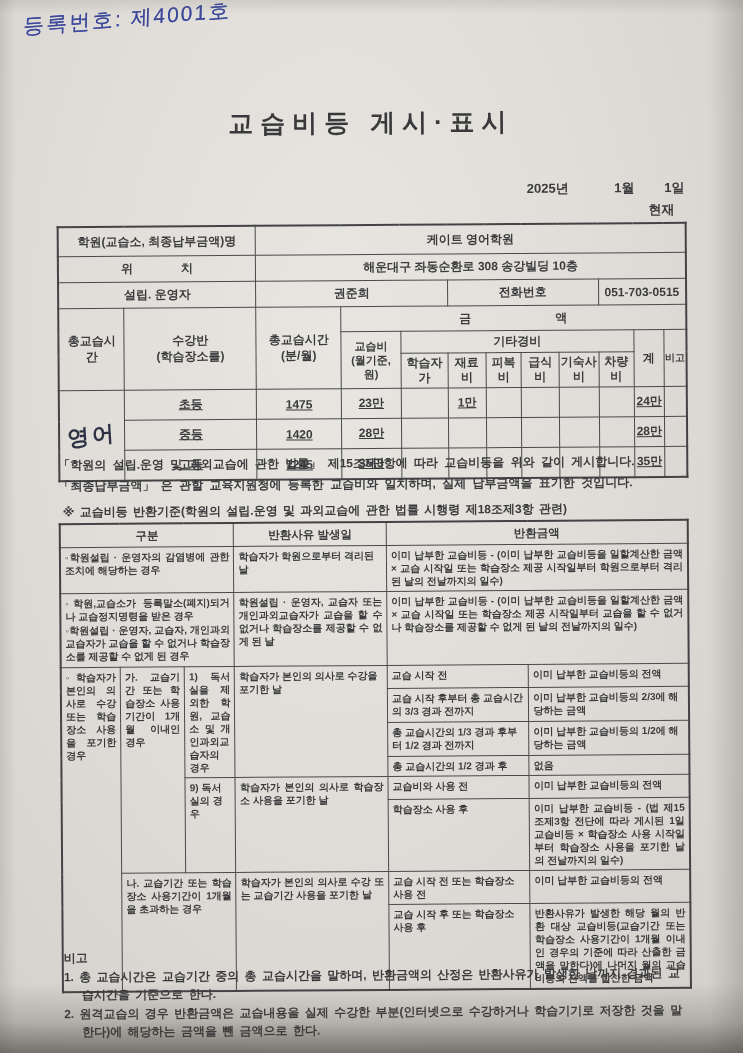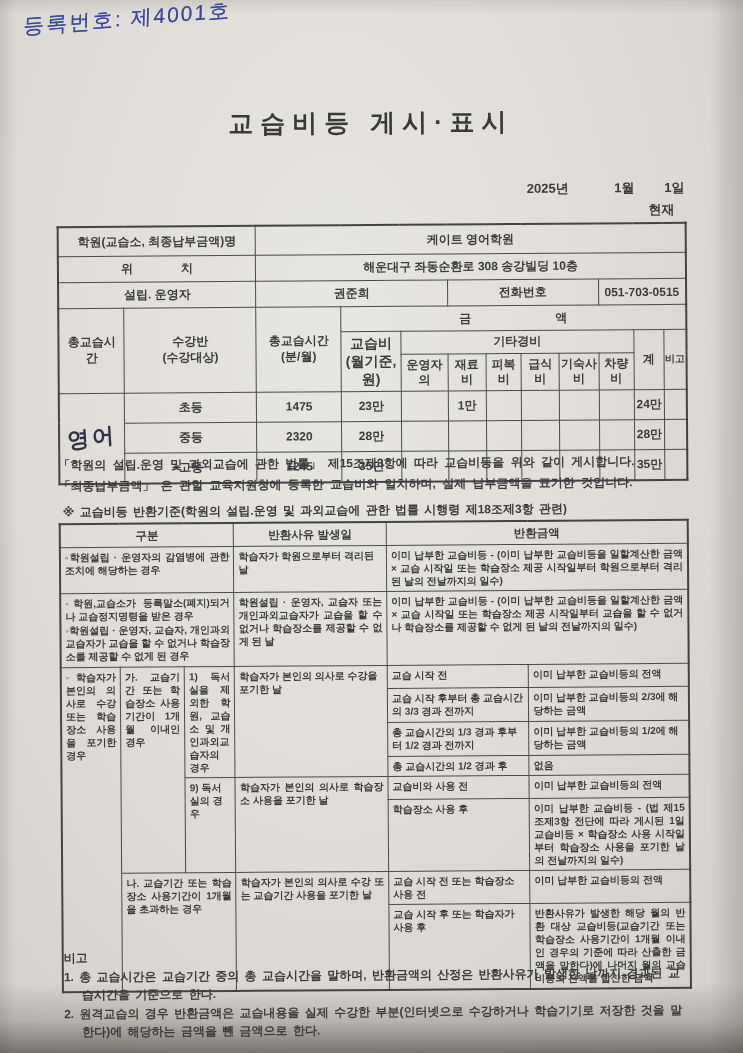--- a/index.html
+++ b/index.html
@@ -47,21 +47,21 @@
   .fee-table{position:absolute;top:224px;left:0;}
   .fee-table{border:2px solid #434345;}
   .fee-table td,.fee-table th{text-align:center;vertical-align:middle;font-size:12px;}
   .fee-table .pre{white-space:pre-line;line-height:1.3;}
   .info-lbl{font-size:12px;}
   .row-info td{height:21px;}
   .row-name td{height:24px;}
   .hdr-small{font-size:9px;padding:2px 1px;line-height:1.25;}
   .hdr-mid{font-size:11px;}
   .banner{font-size:12px;height:20px;}
-  .data-row td{height:25px;font-size:12px;}
+  .data-row td{height:25px;font-size:12px;text-decoration:underline;}
   .kye{font-size:11px;padding:2px 1px;}
   .subject-hand{
     display:inline-block;font-size:22px;letter-spacing:3px;color:#2d3344;
     transform:rotate(-7deg) skewX(-4deg);font-weight:600;
   }
 
   .law-notes{position:absolute;top:453px;left:0;width:630px;font-size:12px;font-weight:600;line-height:1.75;word-spacing:3px;color:#3b3b3d;}
 
   .refund-title{position:absolute;top:502px;left:4px;font-size:12px;font-weight:700;word-spacing:2px;}
 
@@ -126,35 +126,35 @@
       </tr>
       <tr class="row-info">
         <td colspan="2" class="info-lbl">설립. 운영자</td>
         <td colspan="3">권준희</td>
         <td colspan="4">전화번호</td>
         <td colspan="3" style="font-size:12px">051-703-0515</td>
       </tr>
       <tr>
         <th rowspan="3" class="pre hdr-mid">총교습시간</th>
         <th rowspan="3" class="pre hdr-mid">수강반
-(수강대상)</th>
+(학습장소를)</th>
         <th rowspan="3" class="pre hdr-mid">총교습시간
 (분/월)</th>
         <th colspan="9" class="banner">금　　　　　　　액</th>
       </tr>
       <tr>
-        <th rowspan="2" class="pre" style="font-size:14px">교습비
+        <th rowspan="2" class="pre" style="font-size:11px">교습비
 (월기준,
 원)</th>
         <th colspan="6" class="hdr-mid">기타경비</th>
         <th rowspan="2" class="hdr-mid">계</th>
         <th rowspan="2" style="font-size:10px;padding:2px 0">비고</th>
       </tr>
       <tr>
-        <th class="hdr-small">운영자의</th>
+        <th class="hdr-small">학습자가</th>
         <th class="hdr-small">재료비</th>
         <th class="hdr-small">피복비</th>
         <th class="hdr-small">급식비</th>
         <th class="hdr-small">기숙사비</th>
         <th class="hdr-small">차량비</th>
       </tr>
       <tr class="data-row">
         <td rowspan="3"><span class="subject-hand">영어</span></td>
         <td>초등</td>
         <td>1475</td>
@@ -163,21 +163,21 @@
         <td>1만</td>
         <td></td>
         <td></td>
         <td></td>
         <td></td>
         <td class="kye">24만</td>
         <td></td>
       </tr>
       <tr class="data-row">
         <td>중등</td>
-        <td>2320</td>
+        <td>1420</td>
         <td>28만</td>
         <td></td>
         <td></td>
         <td></td>
         <td></td>
         <td></td>
         <td></td>
         <td class="kye">28만</td>
         <td></td>
       </tr>
@@ -262,21 +262,21 @@
         <td>학습장소 사용 후</td>
         <td class="just">이미 납부한 교습비등 - (법 제15조제3항 전단에 따라 게시된 1일 교습비등 × 학습장소 사용 시작일부터 학습장소 사용을 포기한 날의 전날까지의 일수)</td>
       </tr>
       <tr>
         <td colspan="2" rowspan="2" class="just">나. 교습기간 또는 학습장소 사용기간이 1개월을 초과하는 경우</td>
         <td rowspan="2" class="just">학습자가 본인의 의사로 수강 또는 교습기간 사용을 포기한 날</td>
         <td>교습 시작 전 또는 학습장소 사용 전</td>
         <td>이미 납부한 교습비등의 전액</td>
       </tr>
       <tr>
-        <td>교습 시작 후 또는 학습자가 사용 후</td>
+        <td>교습 시작 후 또는 학습장소 사용 후</td>
         <td class="just">반환사유가 발생한 해당 월의 반환 대상 교습비등(교습기간 또는 학습장소 사용기간이 1개월 이내인 경우의 기준에 따라 산출한 금액을 말한다)에 나머지 월의 교습비등의 전액을 합산한 금액</td>
       </tr>
     </tbody>
       </table>
 
     <div class="remarks">
       <div>비고</div>
       <div class="item">1. 총 교습시간은 교습기간 중의 총 교습시간을 말하며, 반환금액의 산정은 반환사유가 발생한 날까지 경과된 교습시간을 기준으로 한다.</div>
       <div class="item">2. 원격교습의 경우 반환금액은 교습내용을 실제 수강한 부분(인터넷으로 수강하거나 학습기기로 저장한 것을 말한다)에 해당하는 금액을 뺀 금액으로 한다.</div>
     </div>

